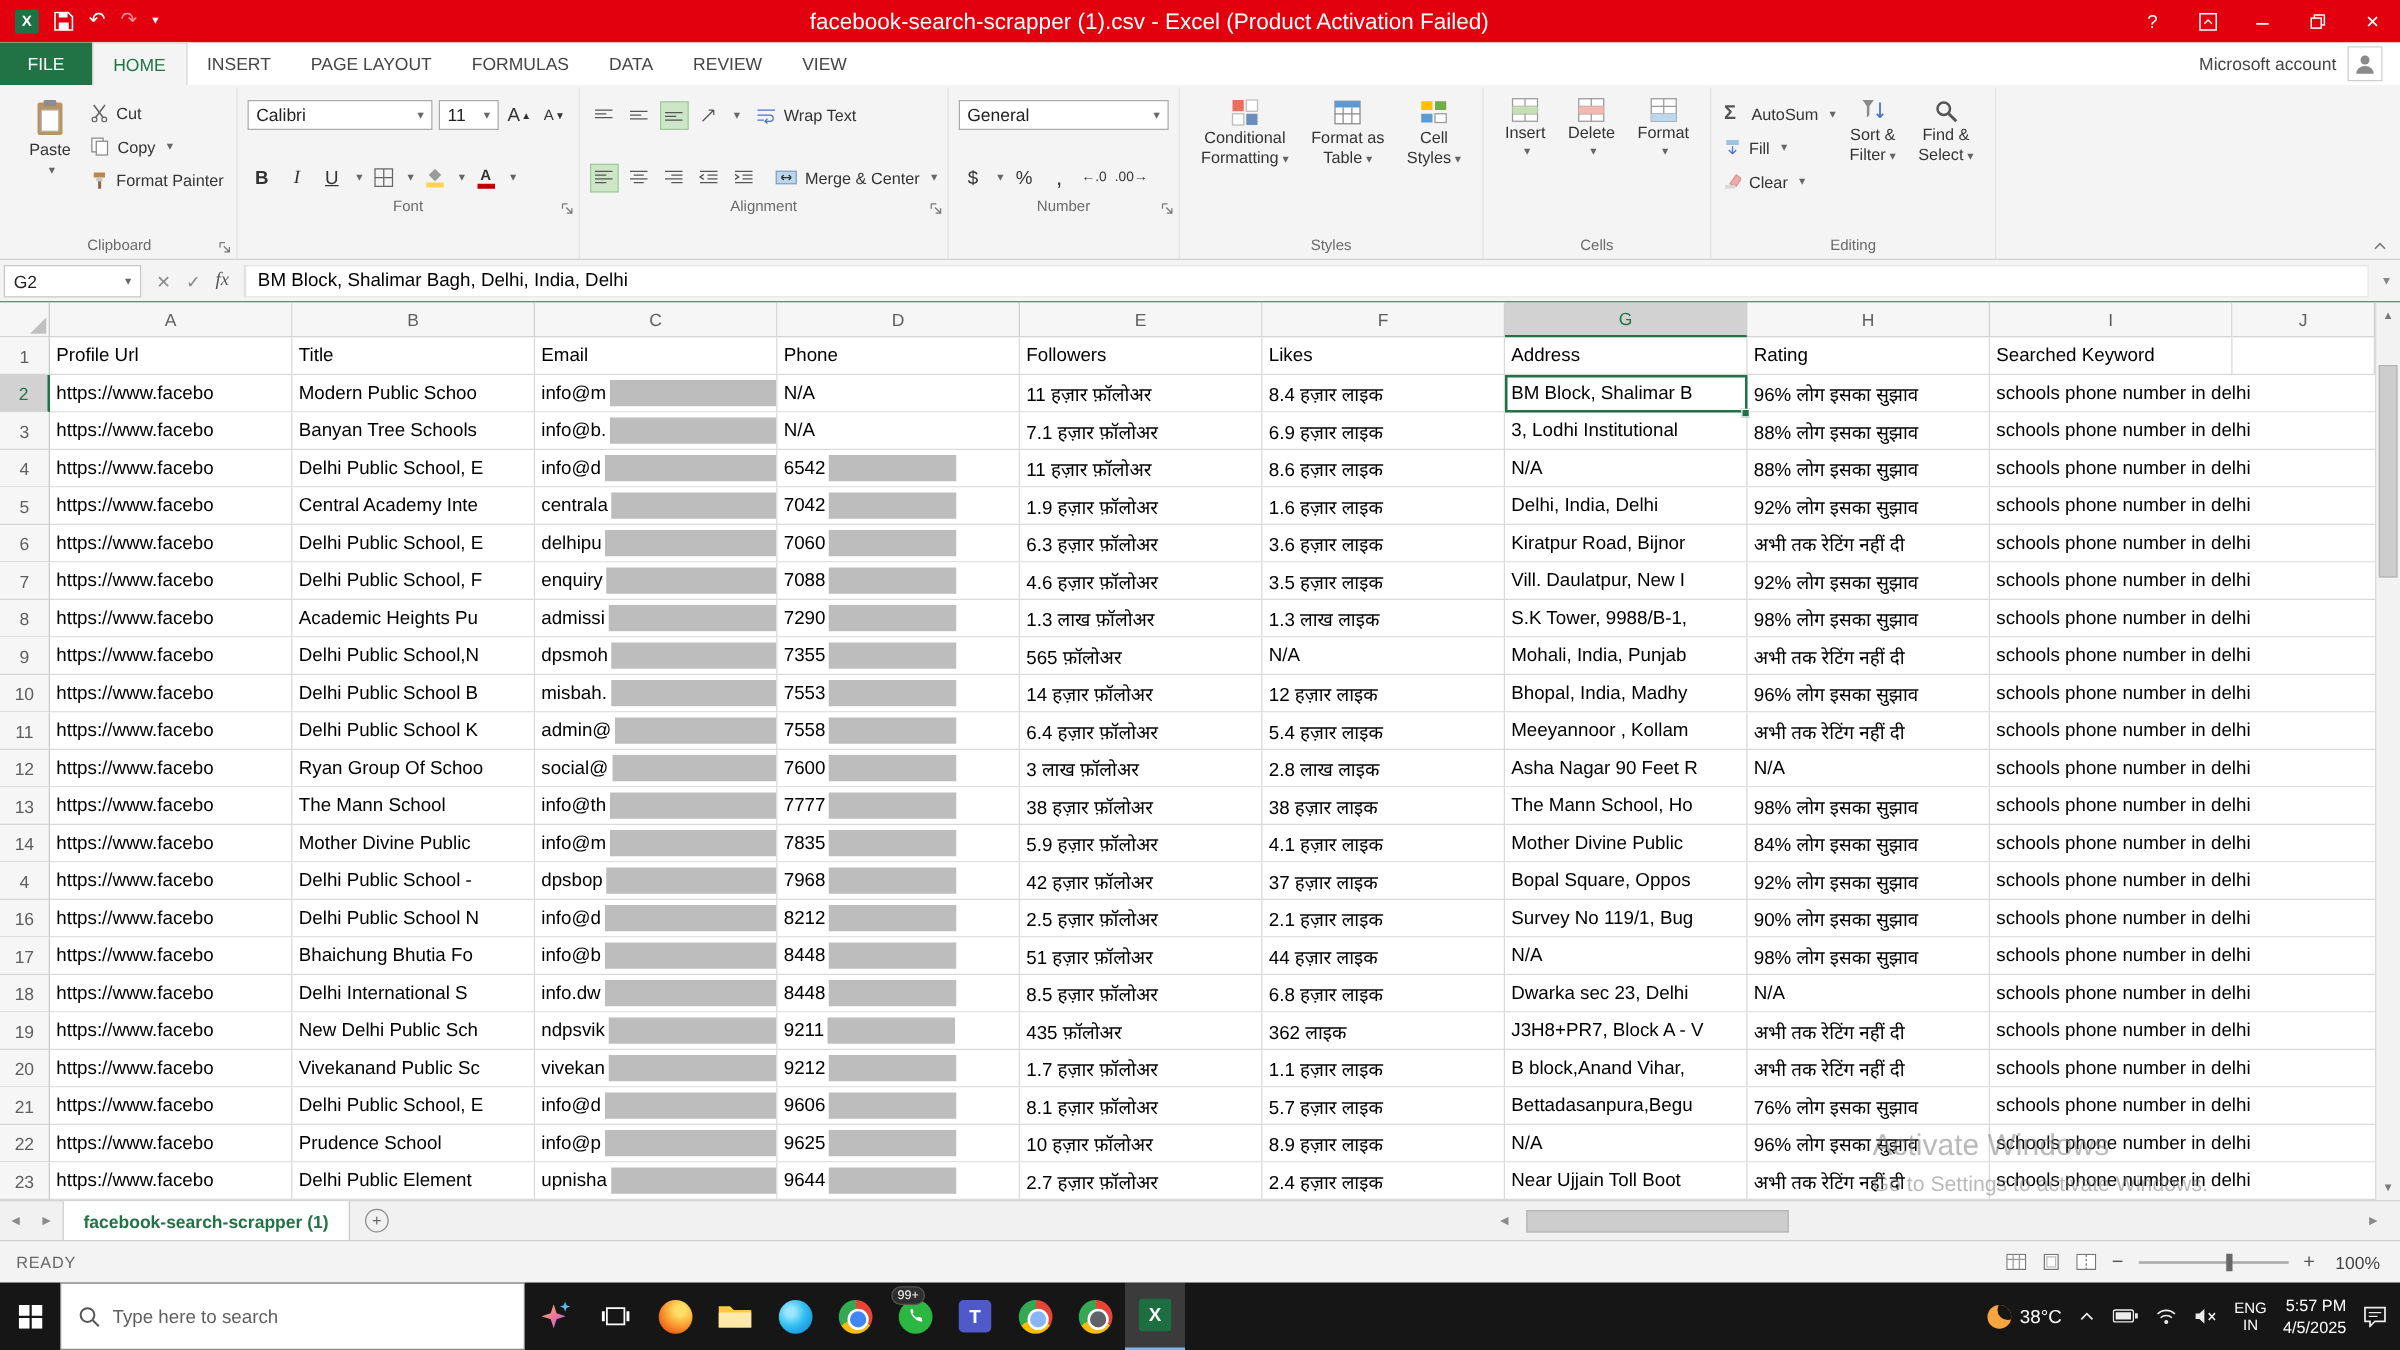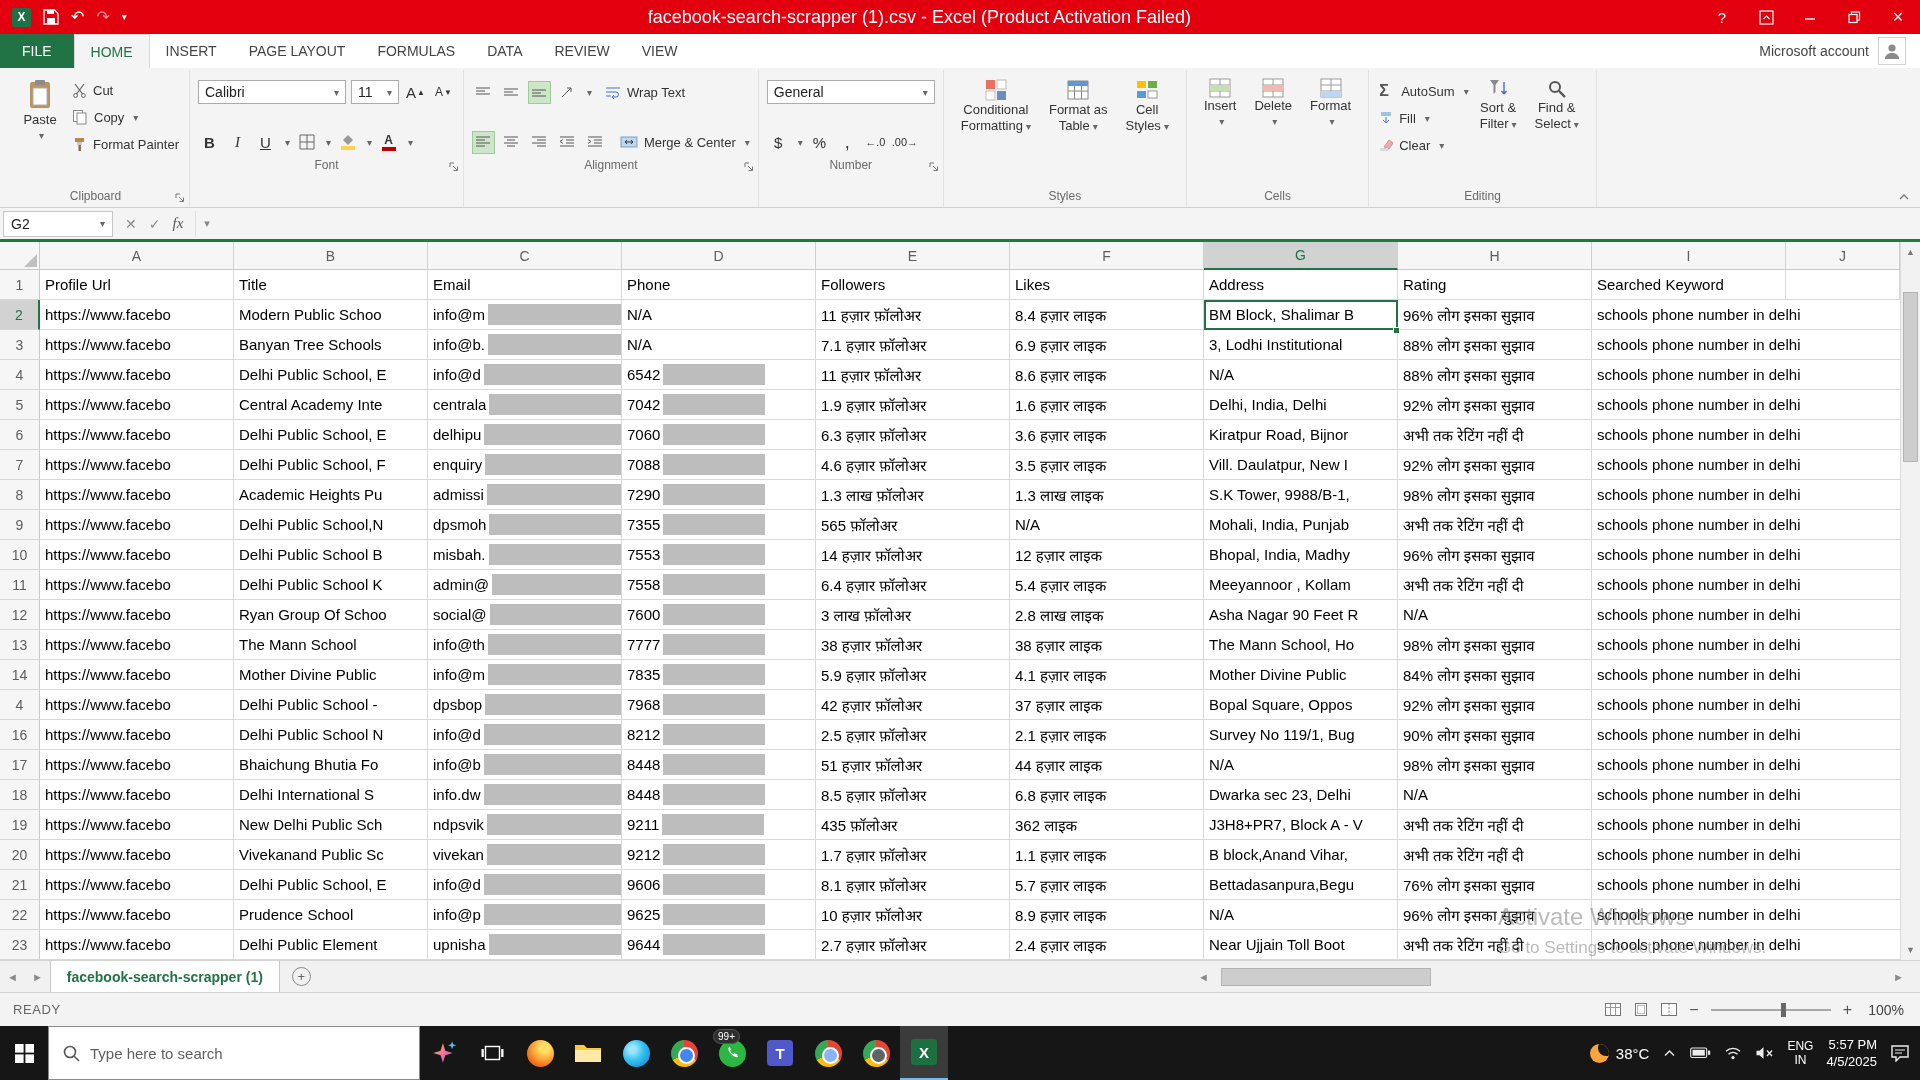--- a/index.html
+++ b/index.html
@@ -43,21 +43,21 @@
   .fmtbtn.i { font-style:italic; font-family:"Liberation Serif", serif; }
   .fmtbtn.u { text-decoration:underline; }
   .on { background:#CDE6C7; border:1px solid #9FCB9A; }
   .fcwrap { display:flex; flex-direction:column; align-items:center; line-height:1; }
   .fcwrap .bar { width:14px; height:4px; margin-top:1px; }
   .bigbtn { display:flex; flex-direction:column; align-items:center; font-size:13px; color:#333; padding:5px 9px 0; line-height:16px; text-align:center; }
   .sigma { font-size:16px; font-weight:bold; color:#555; width:16px; }
   .collapse-ribbon { position:absolute; right:10px; bottom:6px; }
 
   
-  .fbar { height:34px; background:#F4F4F4; border-bottom:3px solid #15803d; display:flex; align-items:center; }
+  .fbar { height:34px; background:#F4F4F4; border-bottom:1px solid #15803d; display:flex; align-items:center; }
   .namebox { width:110px; height:26px; background:#fff; border:1px solid #C6C6C6; margin-left:3px; display:flex; align-items:center; justify-content:space-between; padding:0 7px; font-size:14px; color:#222; }
   .fx-btns { display:flex; align-items:center; gap:12px; padding:0 12px; color:#8A8A8A; font-size:14px; border-right:1px solid #E0E0E0; height:26px; }
   .fx { font-style:italic; font-family:"Liberation Serif", serif; color:#555; font-size:15px; }
   .fvalue { flex:1; background:#fff; height:26px; margin:0 3px 0 0; display:flex; align-items:center; padding:0 9px; font-size:15px; color:#000; border:1px solid #E4E4E4; }
   .fchev { color:#888; font-size:11px; padding:0 8px; }
 
   
   #grid { width:1900px; position:relative; }
   .ch-row { display:flex; height:28px; }
   .corner { width:40px; background:#F6F6F6; border-right:1px solid #C9C9C9; border-bottom:1px solid #C9C9C9; position:relative; flex:none; }
@@ -524,20 +524,23 @@
 <div class="fbar">
   <div class="namebox">
     <span>G2</span>
       <span class="dd">▾</span>
   </div>
   <div class="fx-btns">
     <span>✕</span>
     <span>✓</span>
     <span class="fx">fx</span>
   </div>
+  <div class="fvalue">
+      <span>BM Block, Shalimar Bagh, Delhi, India, Delhi</span>
+    </div>
   <span class="fchev">▾</span>
 </div>
 
 <div id="grid">
   <div class="ch-row" id="col-headers">
       <div class="corner"></div>
       <div class="ch" style="width: 194px;">A</div>
       <div class="ch" style="width: 194px;">B</div>
       <div class="ch" style="width: 194px;">C</div>
       <div class="ch" style="width: 194px;">D</div>

